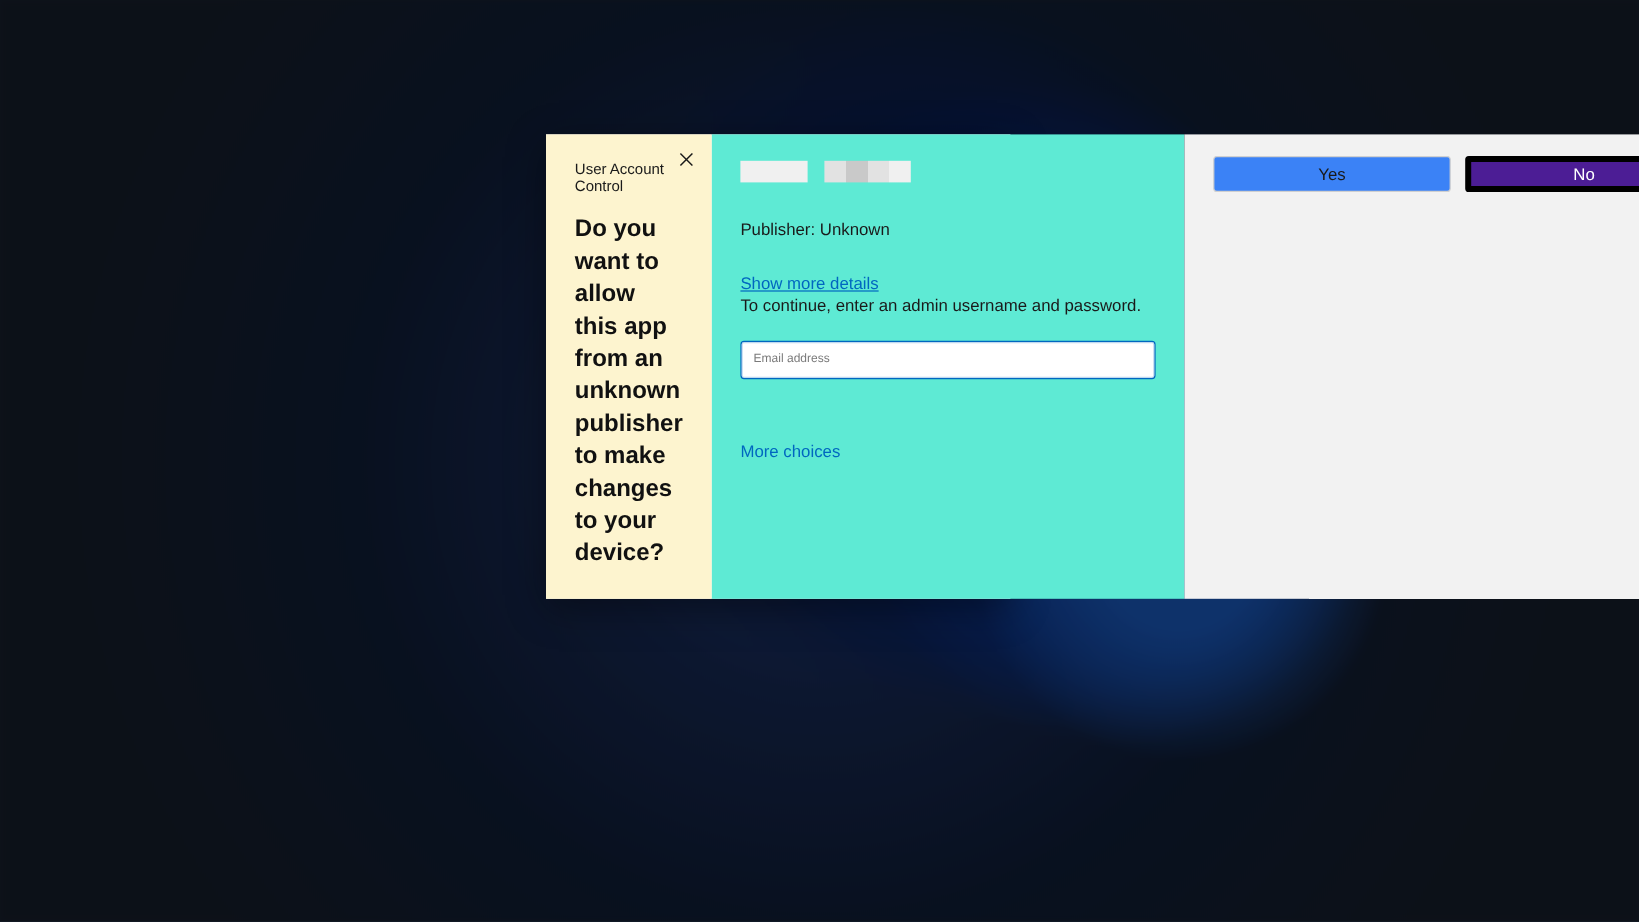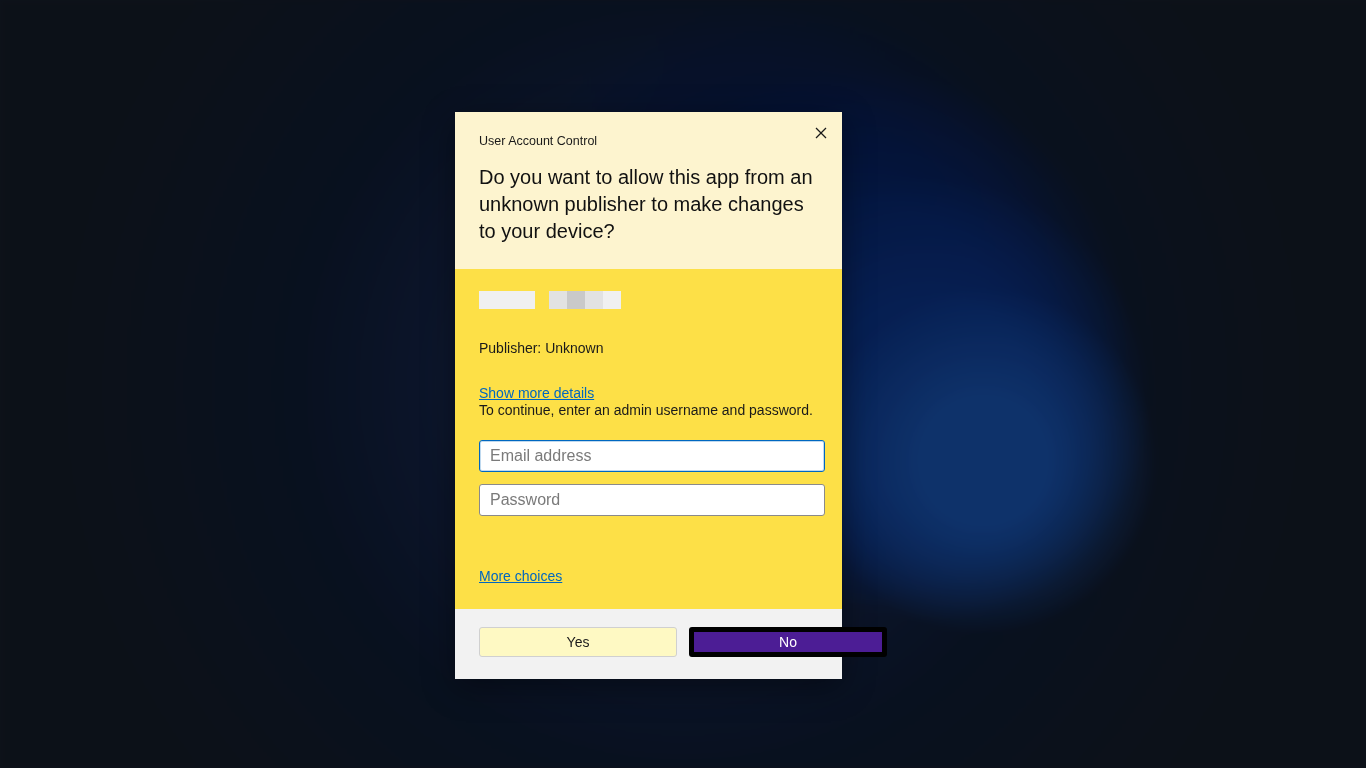--- a/index.html
+++ b/index.html
@@ -27,56 +27,55 @@
   }
 
   .dialog {
     position: absolute;
     left: 455px;
     top: 112px;
     width: 387px;
     background: #ffffff;
     box-shadow: 0 8px 30px rgba(0,0,0,0.4);
     display: flex;
-    flex-direction: column;
   }
   .dialog-header {
     background: #fdf4cf;
     padding: 22px 24px 24px 24px;
     position: relative;
   }
   .dialog-title {
     font-size: 12.5px;
     color: #1a1a1a;
     margin-bottom: 16px;
     font-weight: 400;
   }
   .dialog-heading {
     font-size: 20px;
     line-height: 1.35;
     color: #111;
-    font-weight: 400;
+    font-weight: 700;
   }
   .close-btn {
     position: absolute;
     top: 6px;
     right: 6px;
     width: 30px;
     height: 30px;
     display: flex;
     align-items: center;
     justify-content: center;
     cursor: pointer;
     background: transparent;
     border: none;
   }
   .close-btn svg { width: 12px; height: 12px; stroke: #1a1a1a; stroke-width: 1.2; }
 
   .dialog-body {
-    background: #fde047;
+    background: #5eead4;
     padding: 22px 24px 24px 24px;
   }
   .redacted-row {
     display: flex;
     gap: 14px;
     margin-bottom: 30px;
   }
   .redacted-a {
     width: 56px; height: 18px; background: #f0f0f0;
   }
@@ -100,52 +99,52 @@
     font-size: 14px;
     color: #1a1a1a;
     margin-bottom: 22px;
   }
   .input-field {
     width: 346px;
     height: 32px;
     border: 1px solid #8a8a8a;
     border-radius: 3px;
     padding: 0 10px;
-    font-size: 16px;
+    font-size: 10px;
     font-family: inherit;
     color: #1a1a1a;
     background: #ffffff;
     outline: none;
     display: block;
   }
   .input-field::placeholder { color: #7a7a7a; }
   .input-field.focused {
     border: 1px solid #0067c0;
     box-shadow: 0 0 0 1px rgba(0,103,192,0.25) inset;
   }
   .input-email { margin-bottom: 12px; }
-  .more-choices { margin-top: 52px; text-decoration: underline; }
+  .more-choices { margin-top: 40px; }
 
   .dialog-footer {
     background: #f2f2f2;
     padding: 18px 24px 22px 24px;
     display: flex;
     gap: 12px;
     justify-content: flex-start;
   }
   .btn {
     flex: 0 0 198px;
     height: 30px;
     border-radius: 3px;
     font-size: 14px;
     cursor: pointer;
     font-family: inherit;
   }
   .btn-secondary {
-    background: #fef9c3;
+    background: #3b82f6;
     border: 1px solid #d0d0d0;
     color: #1a1a1a;
   }
   .btn-primary {
     background: #4c1d95;
     border: 5px solid #000000;
     color: #ffffff;
   }
 </style>
 </head>
@@ -168,21 +167,20 @@
 
   <div class="dialog-body">
     <div class="redacted-row">
       <div class="redacted-a"></div>
       <div class="redacted-b"></div>
     </div>
     <div class="info-line">Publisher: Unknown</div>
     <span class="link show-more">Show more details</span>
     <div class="continue-prompt">To continue, enter an admin username and password.</div>
     <input type="text" class="input-field input-email focused" autofocus="" placeholder="Email address" style="">
-    <input type="password" class="input-field" placeholder="Password" style="">
     <span class="link more-choices">More choices</span>
   </div>
 
   <div class="dialog-footer">
     <button class="btn btn-secondary">Yes</button>
     <button class="btn btn-primary">No</button>
   </div>
 </div>
 
 </body></html>

